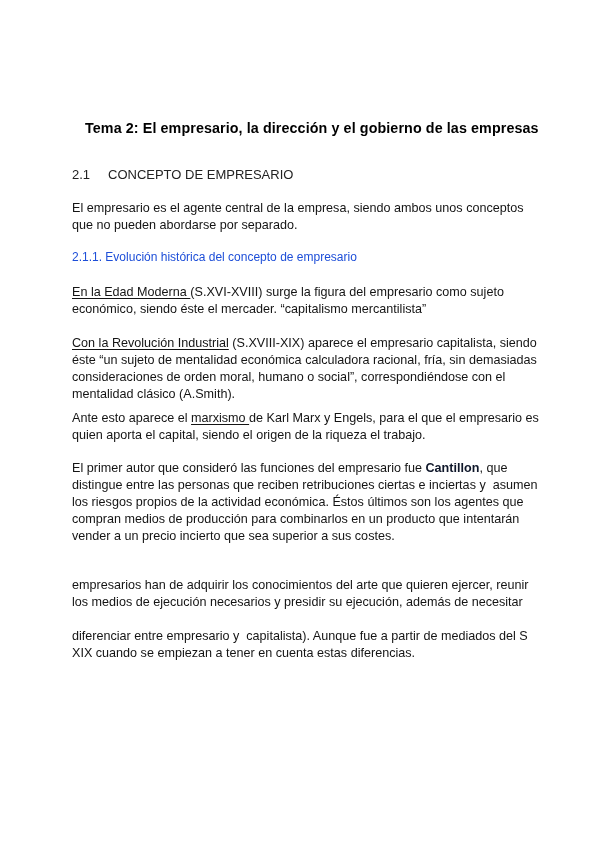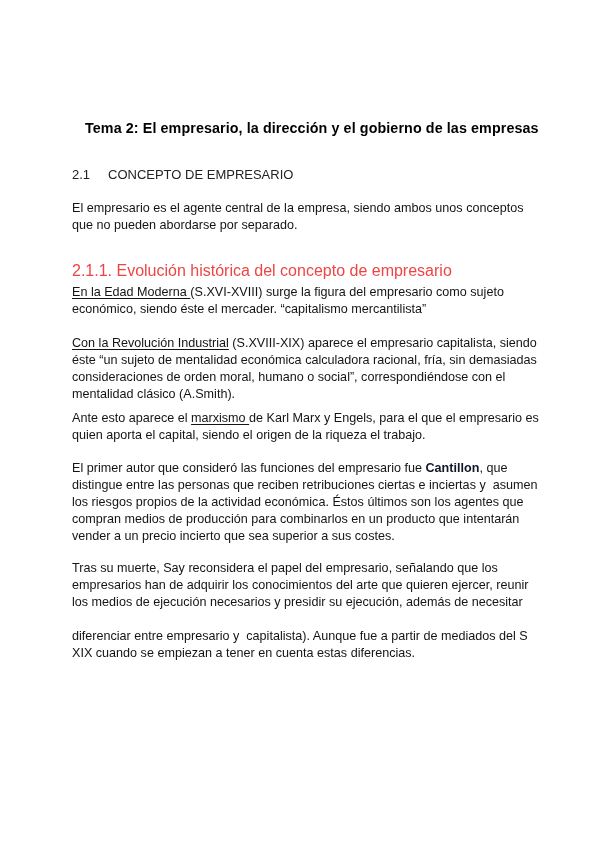--- a/index.html
+++ b/index.html
@@ -3,21 +3,21 @@
 <meta charset="utf-8">
 <style>
   html, body { margin:0; padding:0; background:#ffffff; }
   body { width:600px; height:848px; position:relative; overflow:hidden;
          font-family:"Liberation Sans", sans-serif; color:#111; }
   .page { position:absolute; left:0; top:0; width:600px; height:848px; background:#fff;margin-top:46px; }
   .line { position:absolute; left:72px; white-space:pre; font-size:12.6px; line-height:17px; color:#141414; }
   .title { position:absolute; left:85px; top:74px; font-size:14.3px; font-weight:bold; white-space:pre; color:#000; letter-spacing:0.1px; }
   .h2 { position:absolute; left:72px; top:121px; font-size:13px; white-space:pre; color:#222; }
   .h2 .num { display:inline-block; width:36px; }
-  .h3 { position:absolute; left:72px; top:216px; font-size:16px; white-space:pre; color:#ef4444; }
+  .h3 { position:absolute; left:72px; top:204px; font-size:12px; white-space:pre; color:#1d4ed8; }
   u { text-decoration:underline; text-underline-offset:2px; }
   b { font-weight:bold; color:#0f172a; }
 </style>
 </head>
 <body>
 
 <div class="page">
 
   <div class="title">Tema 2: El empresario, la dirección y el gobierno de las empresas</div>
 
@@ -38,19 +38,18 @@
 
   <div class="line" style="top:364px"><span>Ante esto aparece el </span><u>marxismo </u><span>de Karl Marx y Engels, para el que el empresario es</span></div>
   <div class="line" style="top:381px">quien aporta el capital, siendo el origen de la riqueza el trabajo.</div>
 
   <div class="line" style="top:414px"><span>El primer autor que consideró las funciones del empresario fue </span><b>Cantillon</b><span>, que</span></div>
   <div class="line" style="top:431px">distingue entre las personas que reciben retribuciones ciertas e inciertas y  asumen</div>
   <div class="line" style="top:448px">los riesgos propios de la actividad económica. Éstos últimos son los agentes que</div>
   <div class="line" style="top:465px">compran medios de producción para combinarlos en un producto que intentarán</div>
   <div class="line" style="top:482px">vender a un precio incierto que sea superior a sus costes.</div>
 
-  <div class="line" style="top:514px">Tras su muerte, Say reconsidera el papel del empresario, señalando que los</div>
   <div class="line" style="top:531px">empresarios han de adquirir los conocimientos del arte que quieren ejercer, reunir</div>
   <div class="line" style="top:548px">los medios de ejecución necesarios y presidir su ejecución, además de necesitar</div>
   <div class="line" style="top:582px">diferenciar entre empresario y  capitalista). Aunque fue a partir de mediados del S</div>
   <div class="line" style="top:599px">XIX cuando se empiezan a tener en cuenta estas diferencias.</div>
 
 </div>
 
 </body></html>

